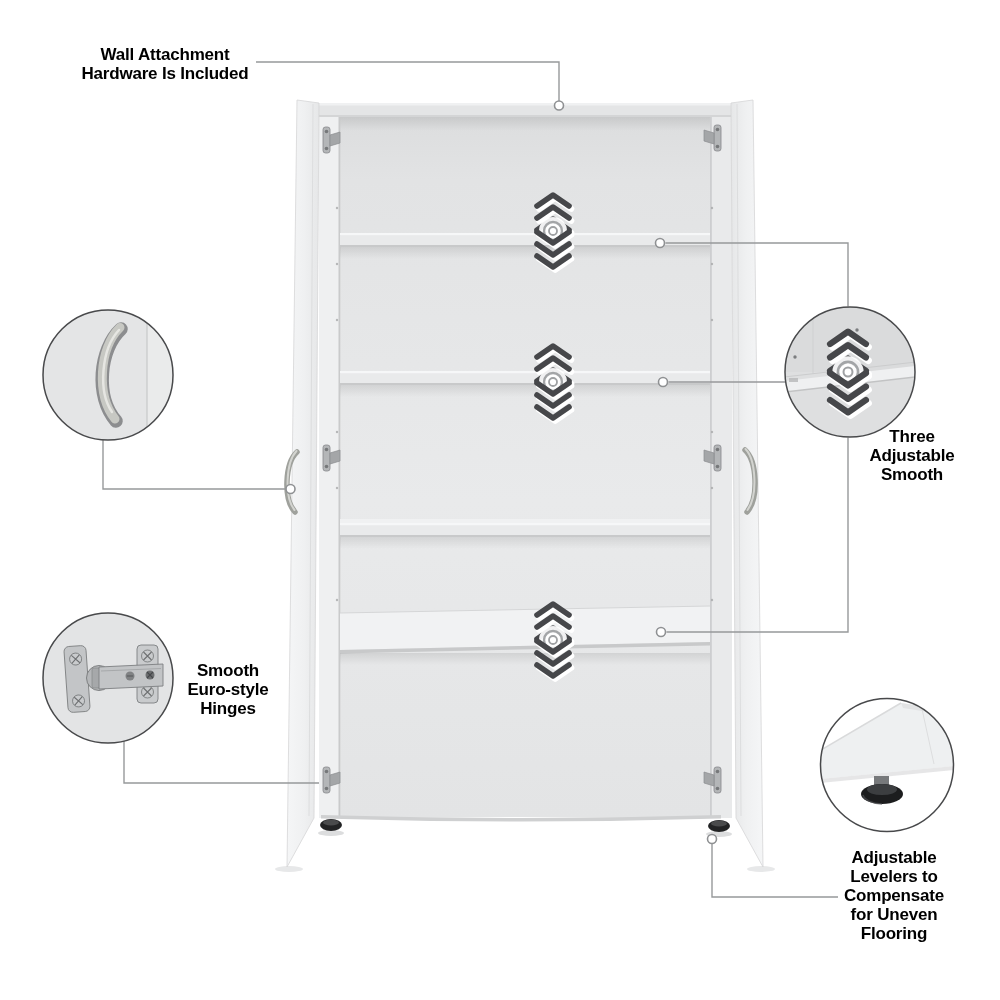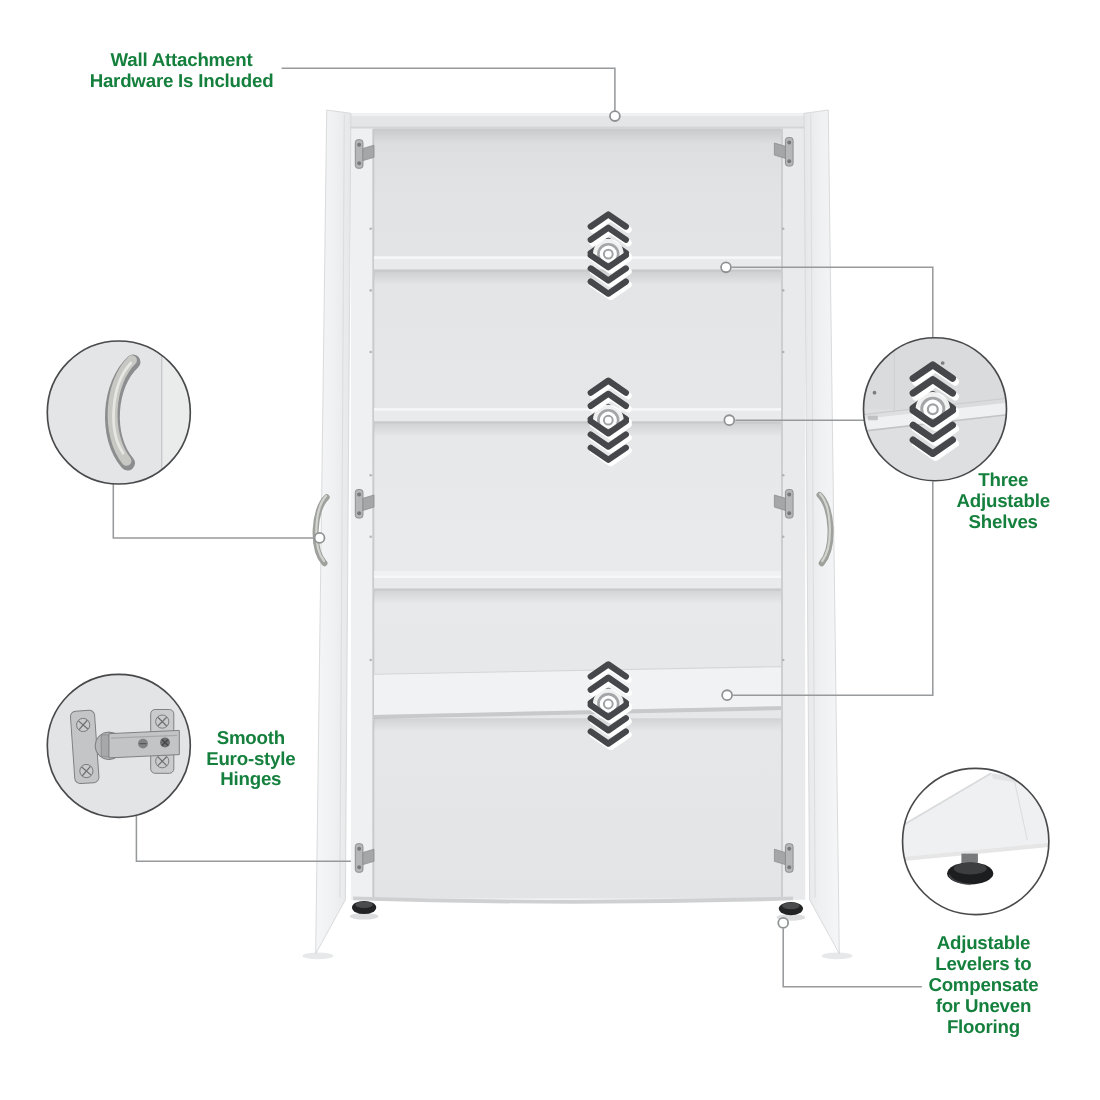--- a/index.html
+++ b/index.html
@@ -1,21 +1,21 @@
 <!DOCTYPE html>
 <html><head>
 <meta charset="utf-8">
 <style>
   html,body{margin:0;padding:0;background:#ffffff;}
   .stage{position:relative;width:1000px;height:1000px;background:#ffffff;overflow:hidden;
          font-family:"Liberation Sans", sans-serif;}
   svg{position:absolute;left:0;top:0;}
   .callout-label{
     position:absolute;
-    color:#15803d;
+    color:#000000;
     font-weight:700;
     font-size:17px;
     line-height:19px;
     letter-spacing:-0.2px;
     text-align:center;
     white-space:pre-line;
   }
   .lbl-wall{left:58px;top:45px;width:214px;}
   .lbl-nickel{left:147px;top:351px;width:150px;}
   .lbl-shelves{left:836px;top:427px;width:152px;}
@@ -311,21 +311,21 @@
       </g>
     </g>
     <circle cx="887" cy="765" r="66.5" fill="none" stroke="#48494b" stroke-width="1.5"></circle>
   </g>
 </svg>
 
 <div class="callout-label lbl-wall">Wall Attachment
 Hardware Is Included</div>
 <div class="callout-label lbl-shelves">Three
 Adjustable
-Shelves</div>
+Smooth</div>
 <div class="callout-label lbl-hinges">Smooth
 Euro-style
 Hinges</div>
 <div class="callout-label lbl-levelers">Adjustable
 Levelers to
 Compensate
 for Uneven
 Flooring</div>
 
 </div>

